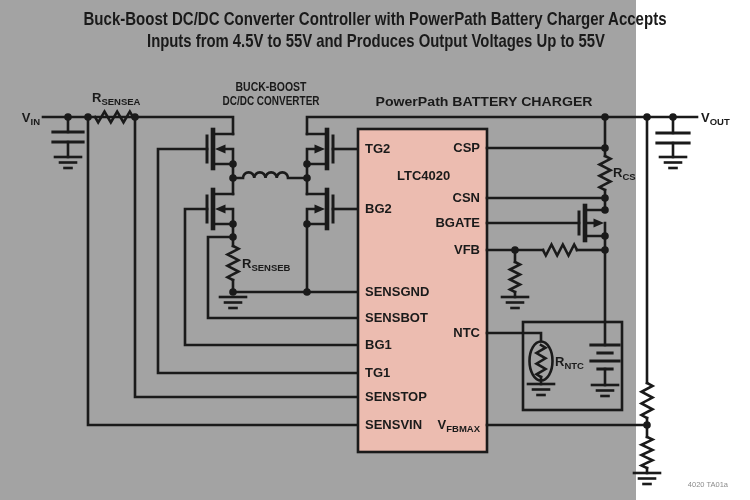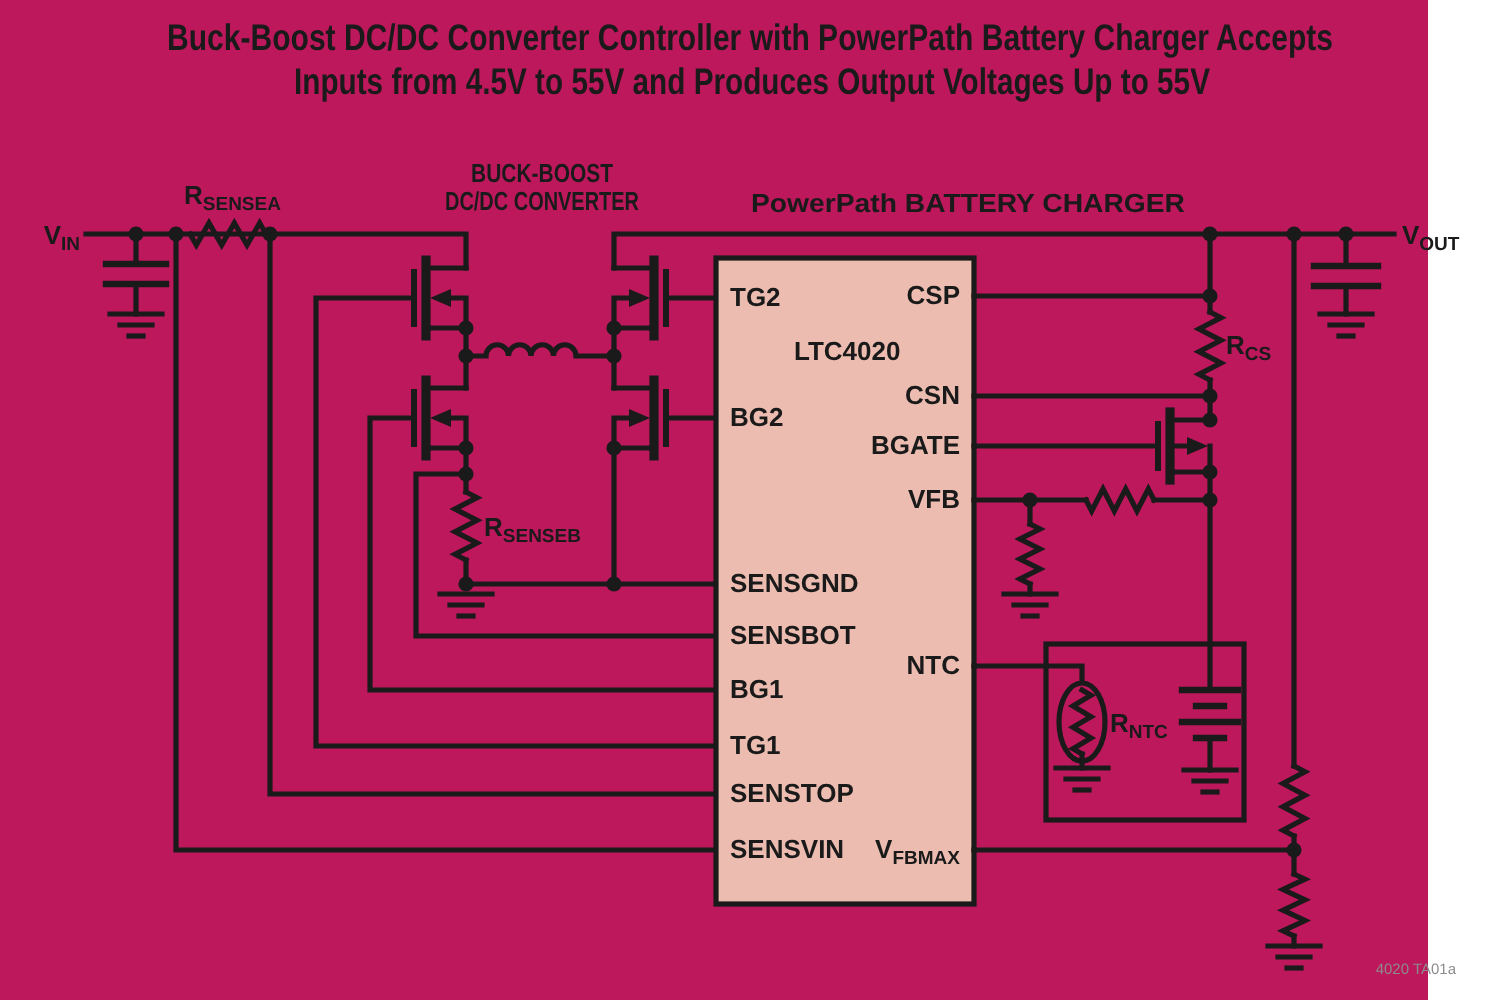--- a/index.html
+++ b/index.html
@@ -1,16 +1,16 @@
 <!DOCTYPE html>
 <html style="--line: #1a1a1a; --chipfill: #ecbcb0; --note: #8c8c8c;"><head>
 <meta charset="utf-8">
 <style>
   html,body{margin:0;padding:0;background:#ffffff;}
-  .stage{width:714px;height:500px;position:relative;background:#be185d;}
+  .stage{width:636px;height:500px;position:relative;background:#a3a3a3;}
   svg{display:block;}
   .w{fill:none;stroke:var(--line,#1a1a1a);stroke-width:2.6;stroke-linecap:square;stroke-linejoin:miter;}
   .plate{stroke-width:3.2;}
   .channel{stroke-width:4.6;}
   .gatebar{stroke-width:3;}
   .arrow{fill:var(--line,#1a1a1a);stroke:none;}
   .dot{fill:var(--line,#1a1a1a);}
   .chip{fill:var(--chipfill,#ecbcb0);stroke:var(--line,#1a1a1a);stroke-width:2.6;}
   .box{fill:none;stroke:var(--line,#1a1a1a);stroke-width:2.6;}
   text{font-family:"Liberation Sans","DejaVu Sans",sans-serif;fill:var(--line,#1a1a1a);}

